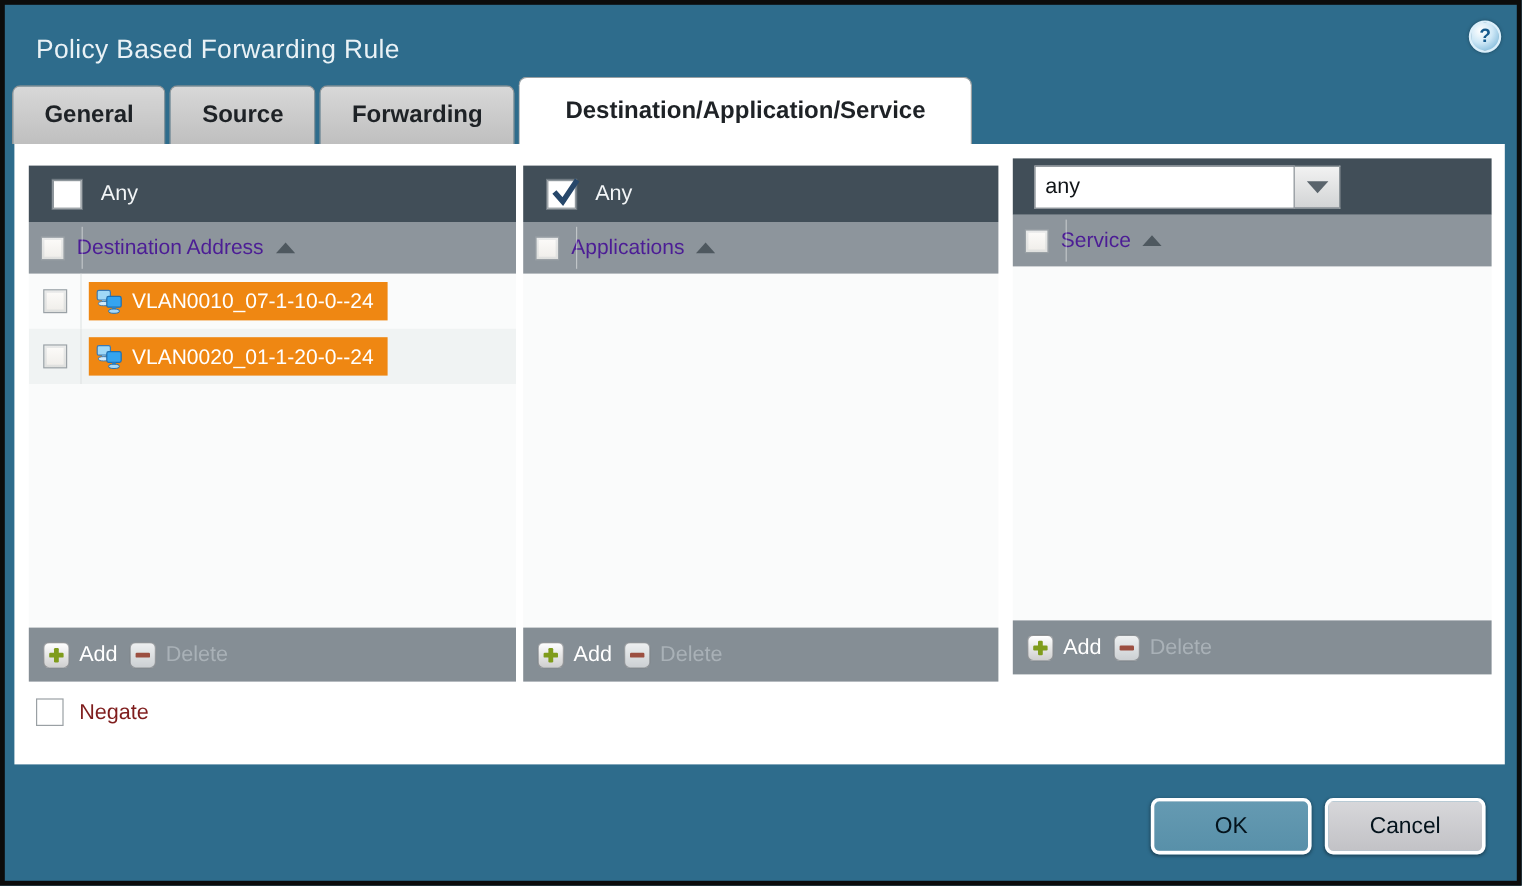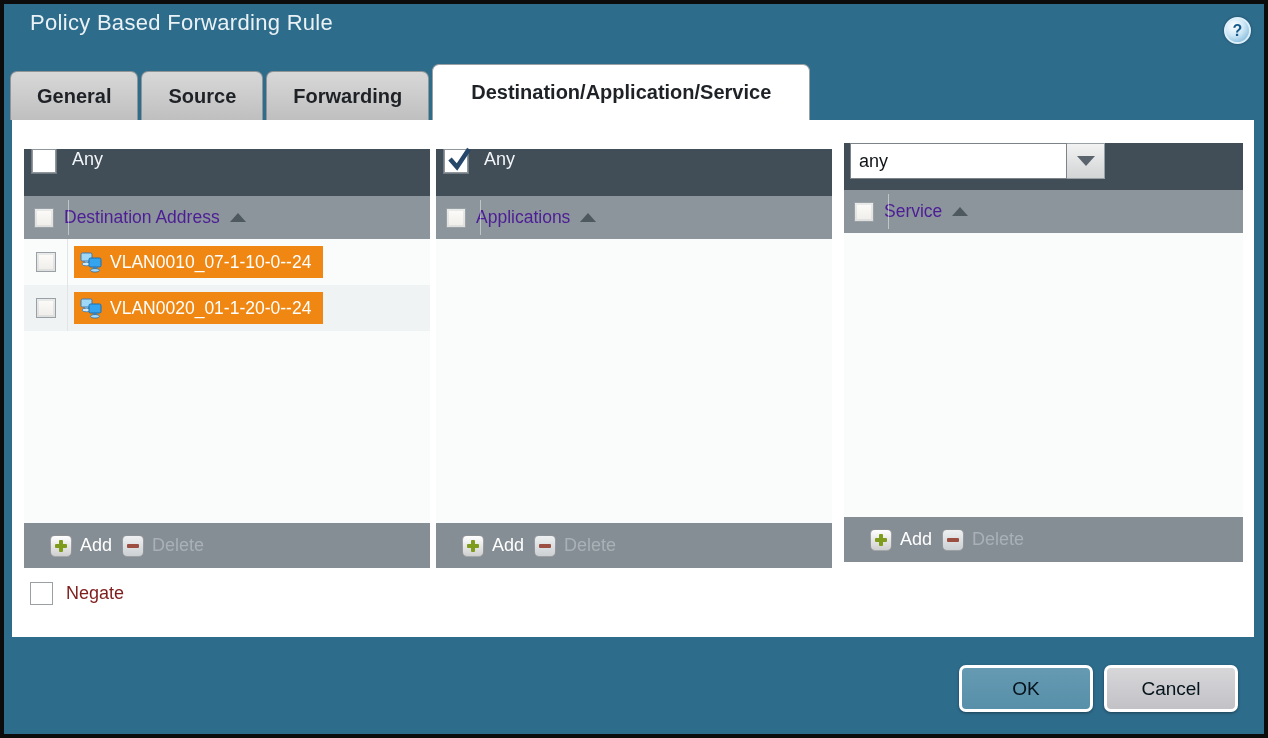--- a/index.html
+++ b/index.html
@@ -5,21 +5,21 @@
   * { margin:0; padding:0; box-sizing:border-box; }
   html,body { width:1268px; height:738px; }
   body { font-family:"Liberation Sans", sans-serif; background:#000; }
 
   .dialog {
     position:relative; width:1268px; height:738px;
     background:#2e6c8c; border:4px solid #0c0c0c; overflow:hidden;
   }
 
   
-  .title { position:absolute; left:26px; top:6px; font-size:22px; color:#eaf2f6; letter-spacing:.3px; font-weight:400; }
+  .title { position:absolute; left:26px; top:24px; font-size:22px; color:#eaf2f6; letter-spacing:.3px; font-weight:400; }
   .help {
     position:absolute; right:13px; top:13px; width:27px; height:27px; border-radius:50%;
     background:radial-gradient(circle at 35% 30%, #ffffff 0%, #cde7f6 45%, #66a9d1 100%);
     border:2px solid #dcEFfa; box-shadow:0 0 3px rgba(0,0,0,.35);
     display:flex; align-items:center; justify-content:center;
     color:#155a8d; font-size:16px; font-weight:bold; cursor:pointer;
   }
 
   
   .tabbar { position:absolute; left:6px; top:60px; height:56px; display:flex; align-items:flex-end; gap:3px; z-index:3; }
@@ -31,31 +31,31 @@
   .tab.active {
     height:56px; padding:0 38px; background:#ffffff; border-color:#9aa0a3; font-size:20px;
   }
 
   
   .panel { position:absolute; left:8px; top:116px; width:1242px; height:517px; background:#ffffff; z-index:2; }
 
   
   .col { position:absolute; display:flex; flex-direction:column; }
   .col-head {
-    height:47px; background:#414e58; display:flex; align-items:flex-start; padding:0 8px;
-    color:#f2f5f7; font-size:18px; flex:0 0 auto;margin-top:11px;
+    height:47px; background:#414e58; display:flex; align-items:center; padding:0 20px;
+    color:#f2f5f7; font-size:18px; flex:0 0 auto;
   }
   .col-sub {
     height:43px; background:#8d959c; display:flex; align-items:center; padding:0 10px;
     color:#4c1d95; font-size:17.5px; flex:0 0 auto; position:relative;
   }
   .col-sub .vsep { position:absolute; left:44px; top:4px; bottom:4px; width:1px; background:rgba(255,255,255,.45); }
   .col-body { flex:1 1 auto; background:#fafbfb; overflow:hidden; }
   .col-foot {
-    height:45px; background:#858e95; display:flex; align-items:center; gap:10px; padding:0 26px;
+    height:45px; background:#858e95; display:flex; align-items:center; gap:10px; padding:0 12px;
     flex:0 0 auto;
   }
 
   
   .cb { width:24px; height:24px; background:#fff; border:1px solid #8f979c; box-shadow:0 0 0 1px rgba(255,255,255,.25); position:relative; cursor:pointer; flex:0 0 auto; }
   .cb.small { width:20px; height:20px; background:linear-gradient(#fdfcfa,#efede9); border:1px solid #9aa1a6; box-shadow:inset 0 0 0 2px rgba(195,200,203,.35); }
   .cb .check { position:absolute; left:-1px; top:-7px; }
 
   .head-label { margin-left:16px; }
   .sub-label { margin-left:10px; }

